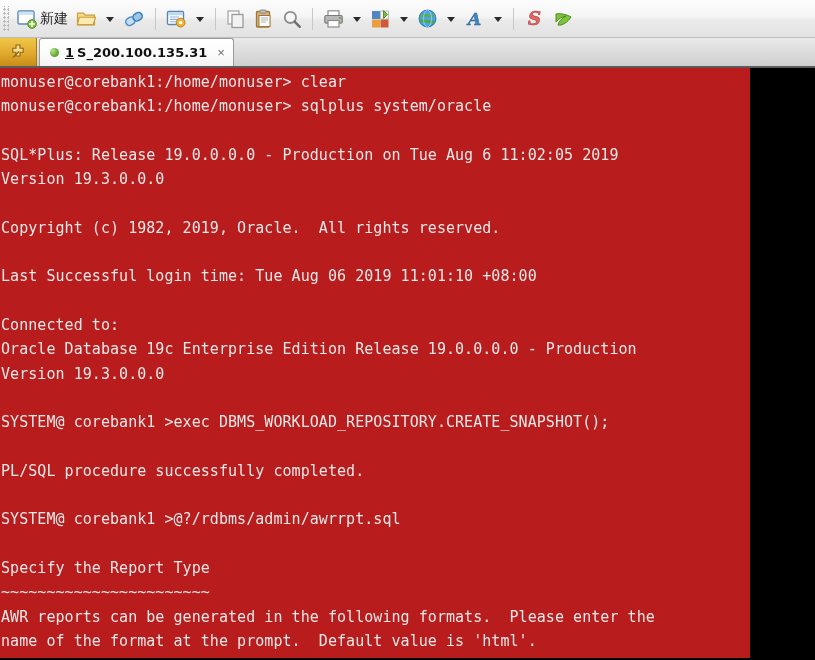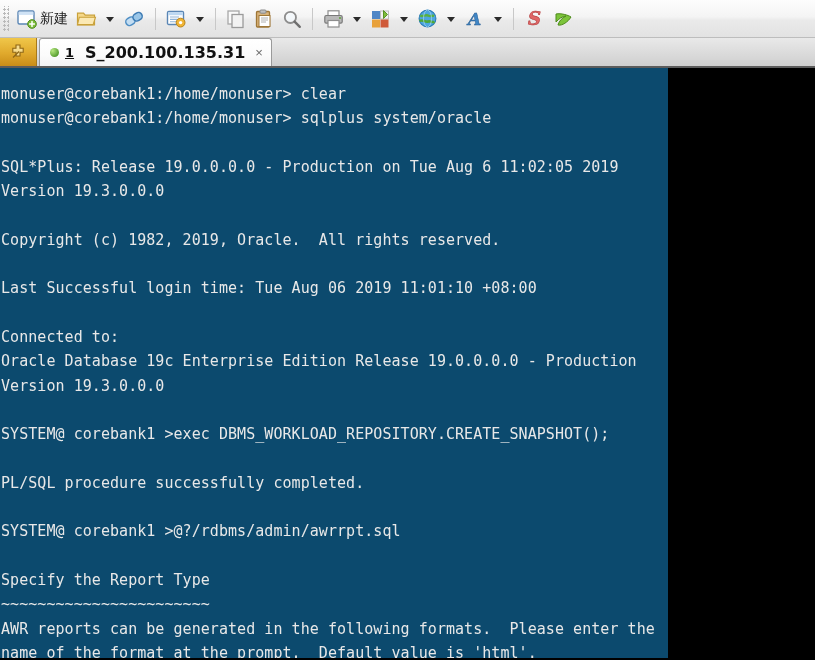--- a/index.html
+++ b/index.html
@@ -119,44 +119,44 @@
     flex: 0 0 auto;
   }
   .tab-num {
     font-size: 13px;
     font-weight: bold;
     color: #111;
     text-decoration: underline;
     font-family: "DejaVu Sans", sans-serif;
   }
   .tab-title {
-    font-size: 16px;
+    font-size: 13px;
     font-weight: bold;
     color: #111;
-    margin-left: 11px;
+    margin-left: 3px;
     font-family: "DejaVu Sans", sans-serif;
     white-space: nowrap;
   }
   .tab-close {
     font-size: 13px;
     color: #6a6a6a;
     margin-left: 10px;
     margin-right: 2px;
     line-height: 1;
     cursor: default;
   }
 
   
   #terminal {
     position: relative;
-    width: 668px;
+    width: 750px;
     height: 590px;
-    background: #0c4a6e;
+    background: #b91c1c;
     overflow: hidden;
-    padding-top: 14px;
+    padding-top: 2px;
     box-sizing: border-box;
   }
   #term-lines {
     font-family: "DejaVu Sans Mono", "Liberation Mono", monospace;
     font-size: 15px;
     line-height: 24.3px;
     color: #e8e8e8;
     white-space: pre;
     letter-spacing: 0.05px;
     padding-left: 1px;

